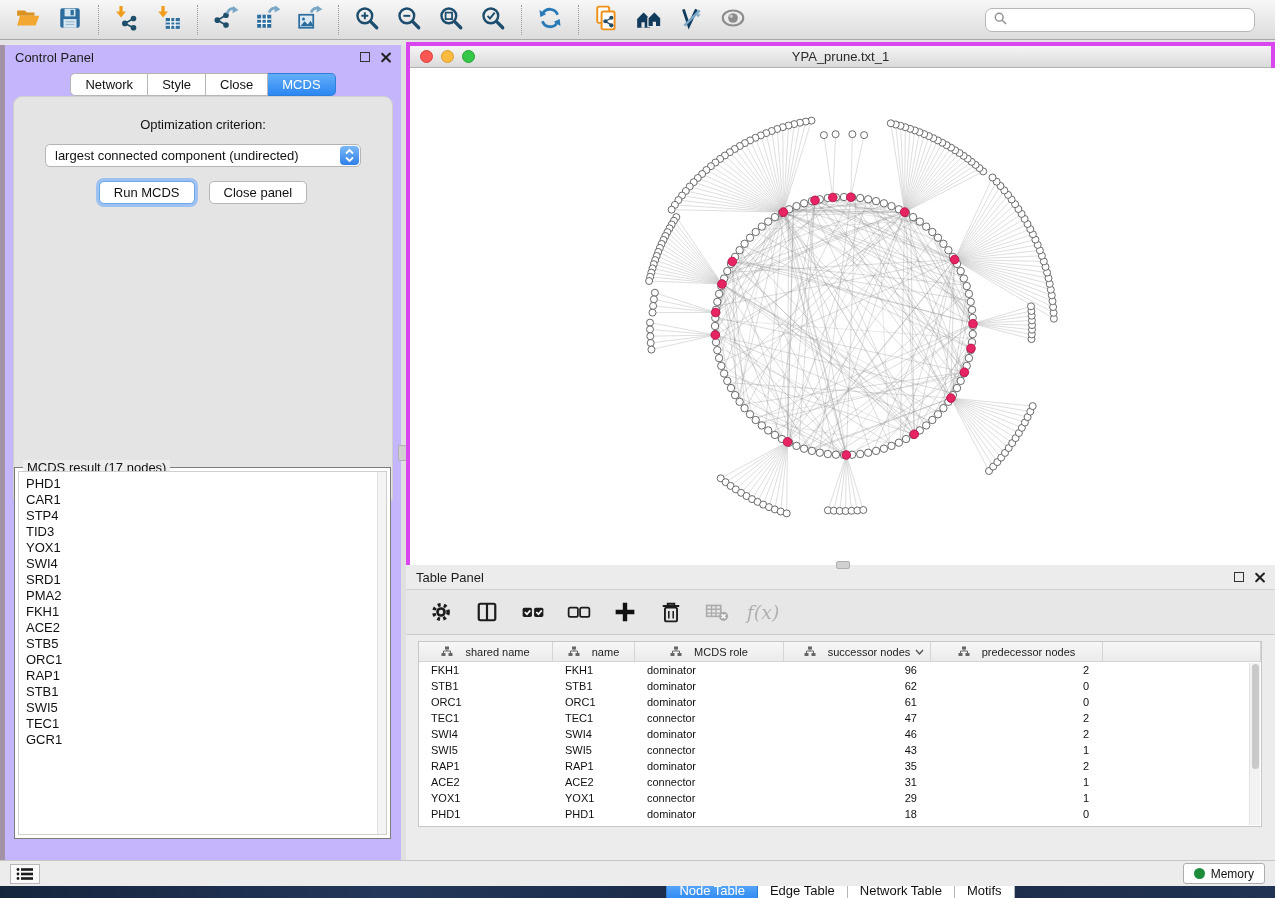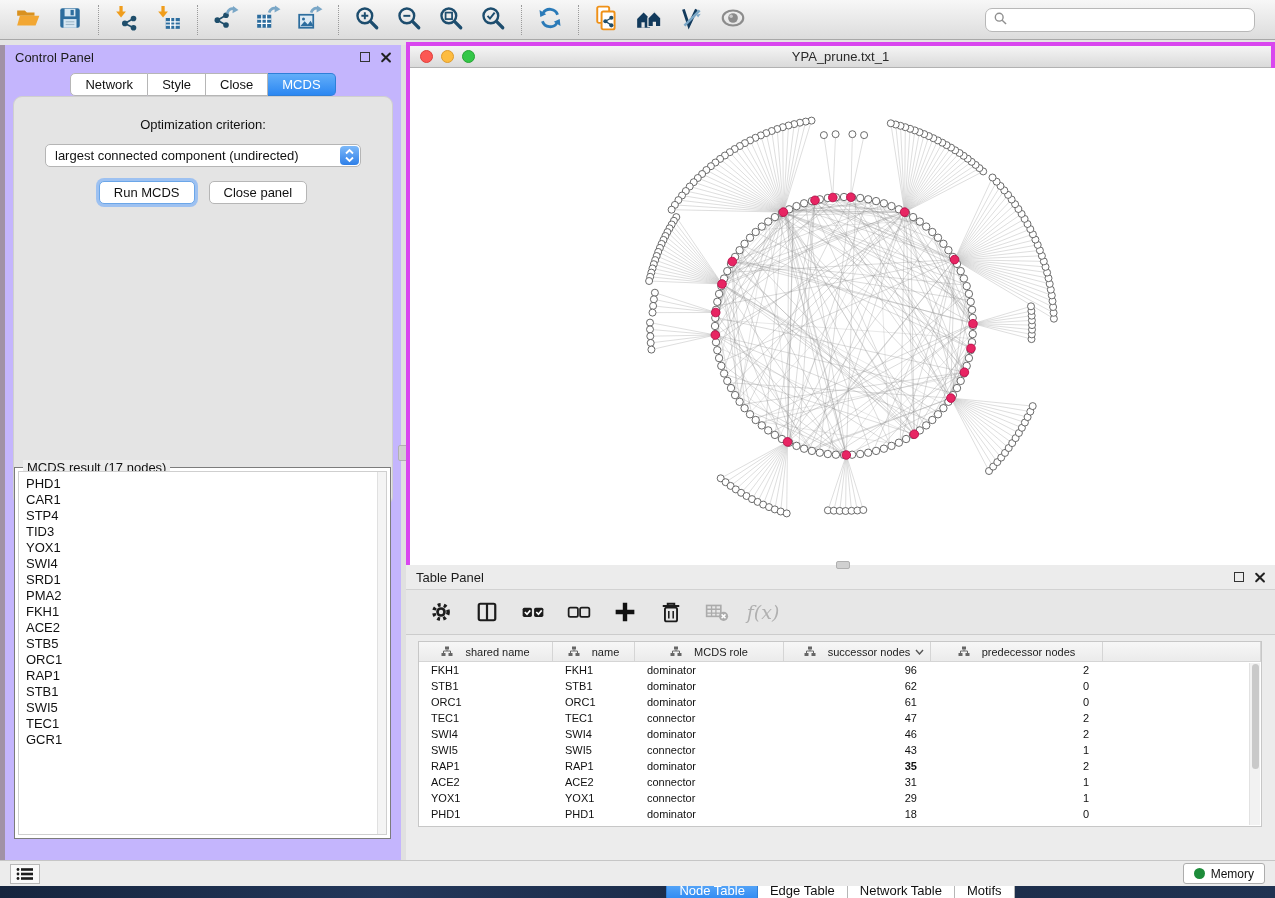--- a/index.html
+++ b/index.html
@@ -1148,21 +1148,21 @@
           <div class="dt-cell" style="width: 82px; text-align: left; padding: 0px 0px 0px 12px;">SWI5</div>
           <div class="dt-cell" style="width: 149px; text-align: left; padding: 0px 0px 0px 12px;">connector</div>
           <div class="dt-cell" style="width: 147px; text-align: right; padding: 0px 14px 0px 0px;">43</div>
           <div class="dt-cell" style="width: 172px; text-align: right; padding: 0px 14px 0px 0px;">1</div>
           <div class="dt-cell" style="width: 158px; text-align: left; padding: 0px 0px 0px 12px;"></div>
         </div>
         <div class="dt-row">
           <div class="dt-cell" style="width: 134px; text-align: left; padding: 0px 0px 0px 12px;">RAP1</div>
           <div class="dt-cell" style="width: 82px; text-align: left; padding: 0px 0px 0px 12px;">RAP1</div>
           <div class="dt-cell" style="width: 149px; text-align: left; padding: 0px 0px 0px 12px;">dominator</div>
-          <div class="dt-cell" style="width: 147px; text-align: right; padding: 0px 14px 0px 0px; font-weight: bold;">35</div>
+          <div class="dt-cell" style="width: 147px; text-align: right; padding: 0px 14px 0px 0px;">35</div>
           <div class="dt-cell" style="width: 172px; text-align: right; padding: 0px 14px 0px 0px;">2</div>
           <div class="dt-cell" style="width: 158px; text-align: left; padding: 0px 0px 0px 12px;"></div>
         </div>
         <div class="dt-row">
           <div class="dt-cell" style="width: 134px; text-align: left; padding: 0px 0px 0px 12px;">ACE2</div>
           <div class="dt-cell" style="width: 82px; text-align: left; padding: 0px 0px 0px 12px;">ACE2</div>
           <div class="dt-cell" style="width: 149px; text-align: left; padding: 0px 0px 0px 12px;">connector</div>
           <div class="dt-cell" style="width: 147px; text-align: right; padding: 0px 14px 0px 0px;">31</div>
           <div class="dt-cell" style="width: 172px; text-align: right; padding: 0px 14px 0px 0px;">1</div>
           <div class="dt-cell" style="width: 158px; text-align: left; padding: 0px 0px 0px 12px;"></div>

